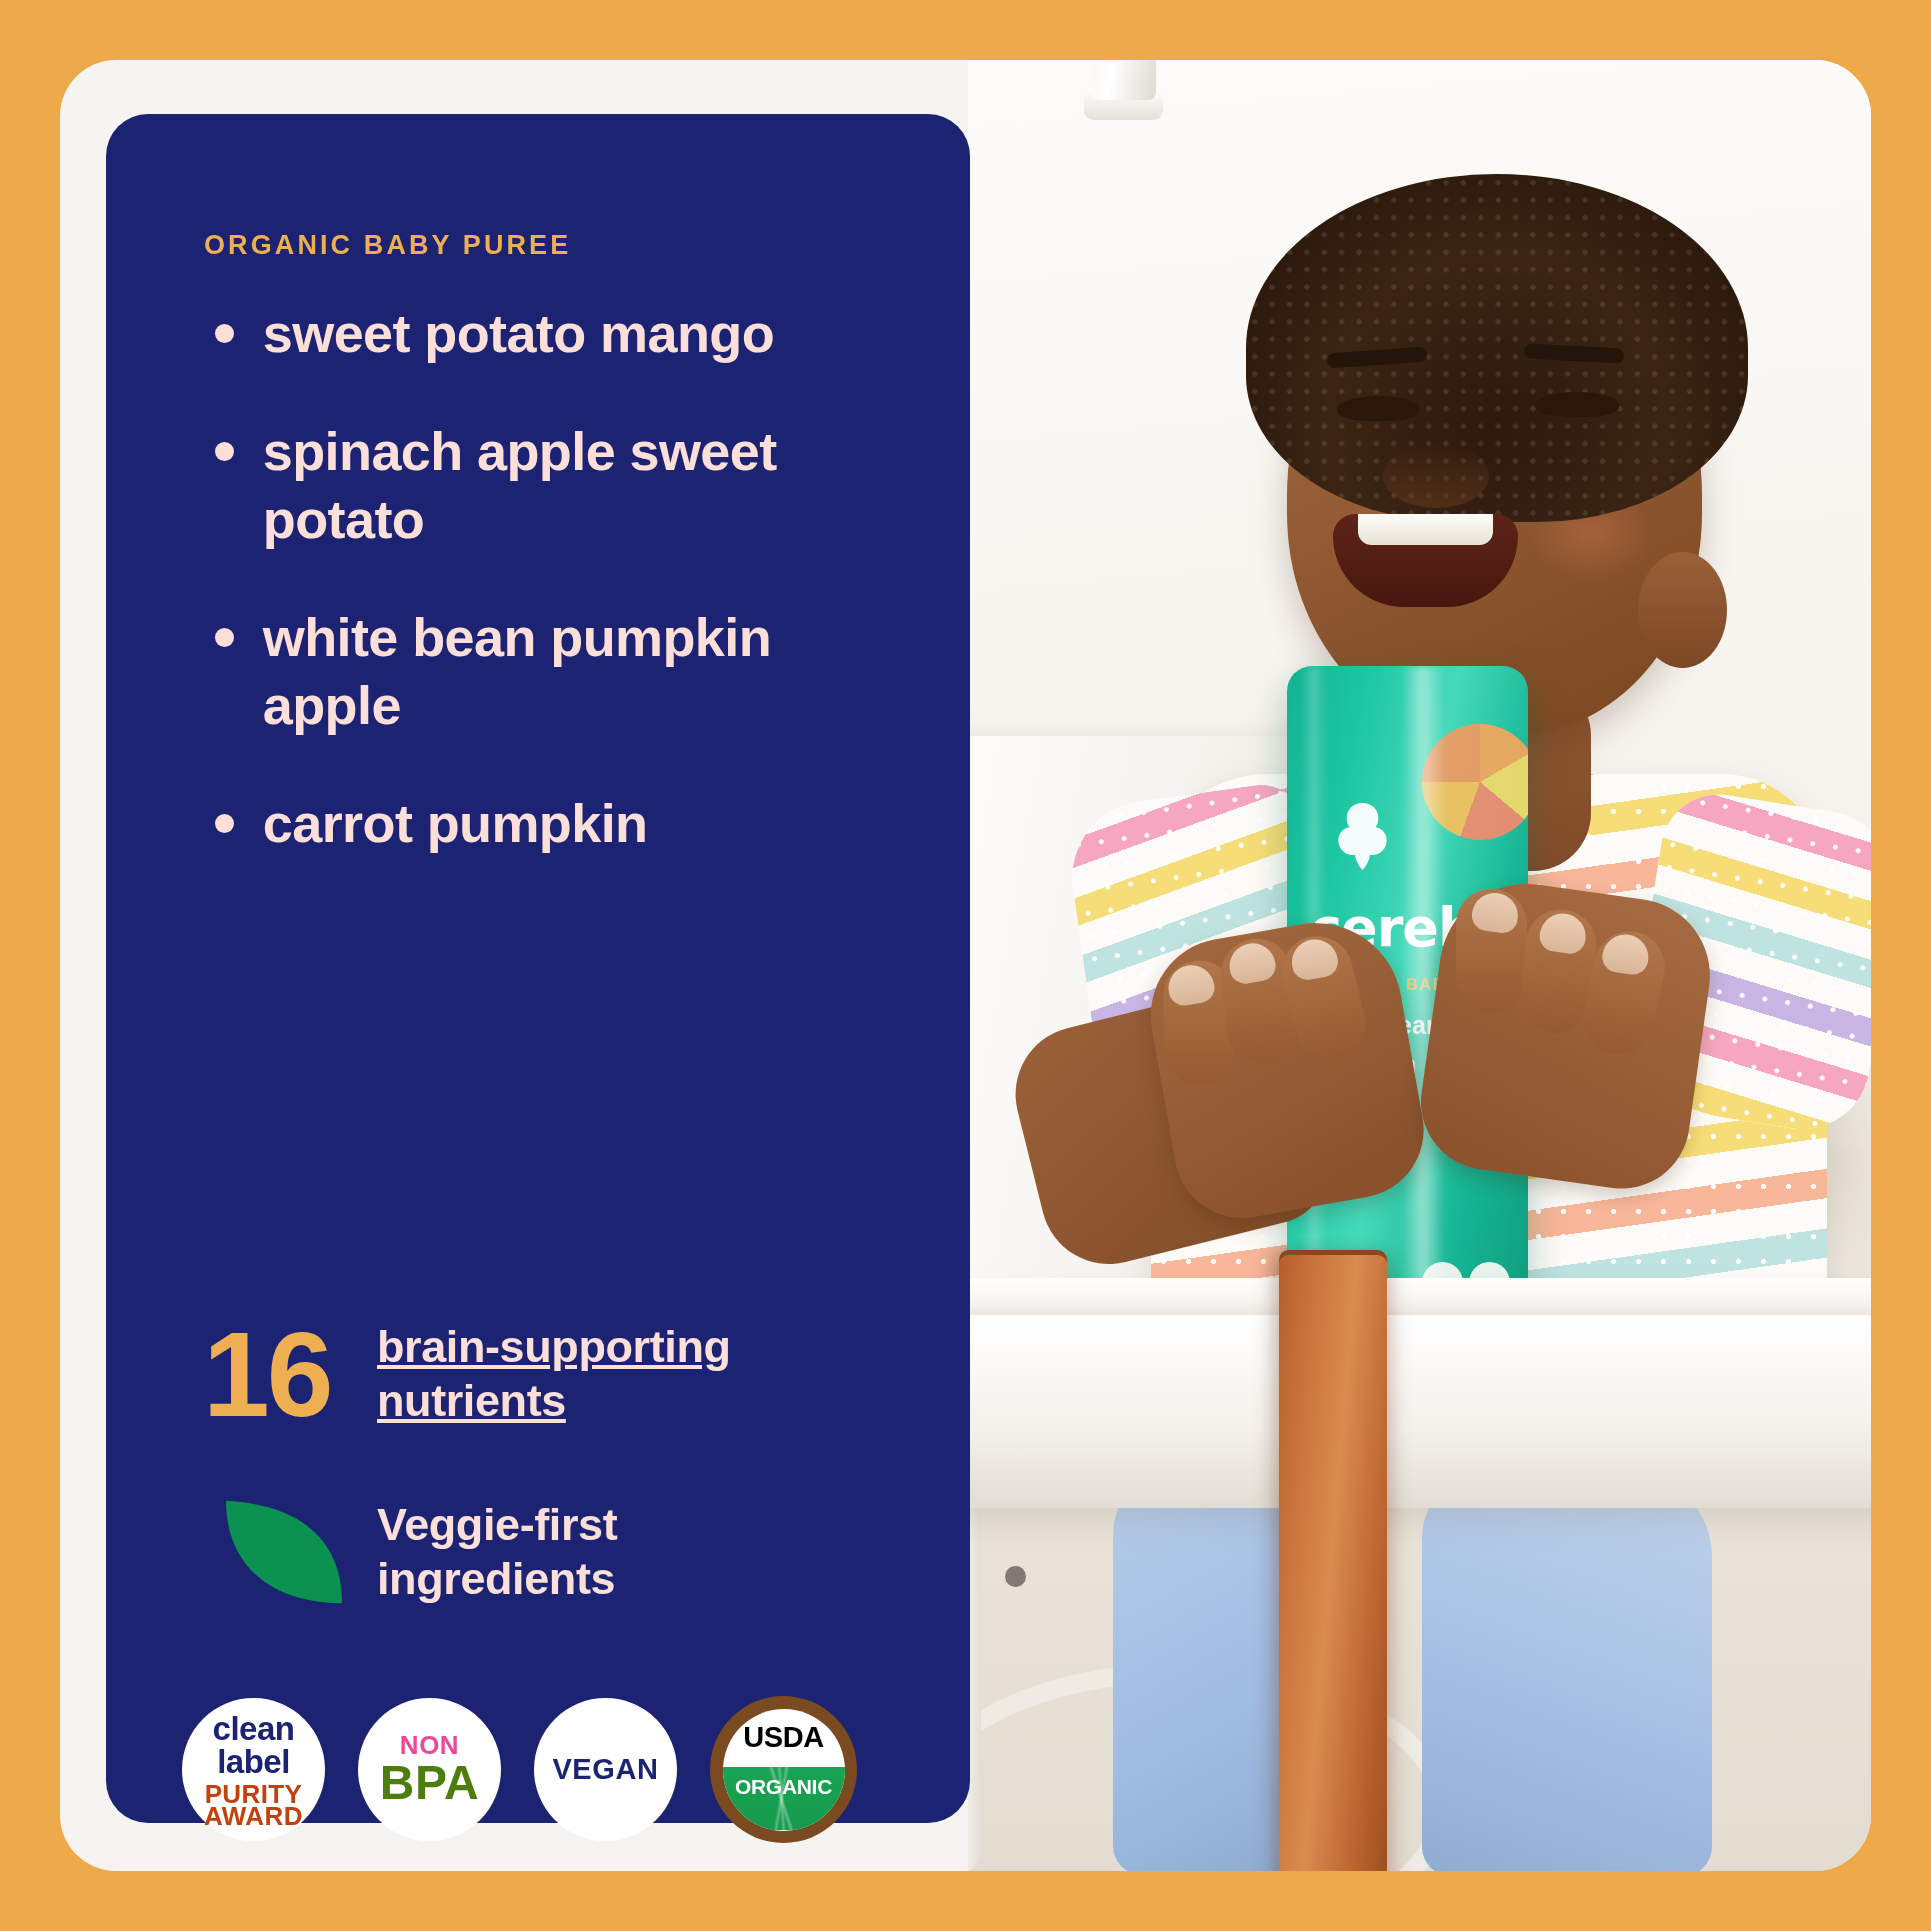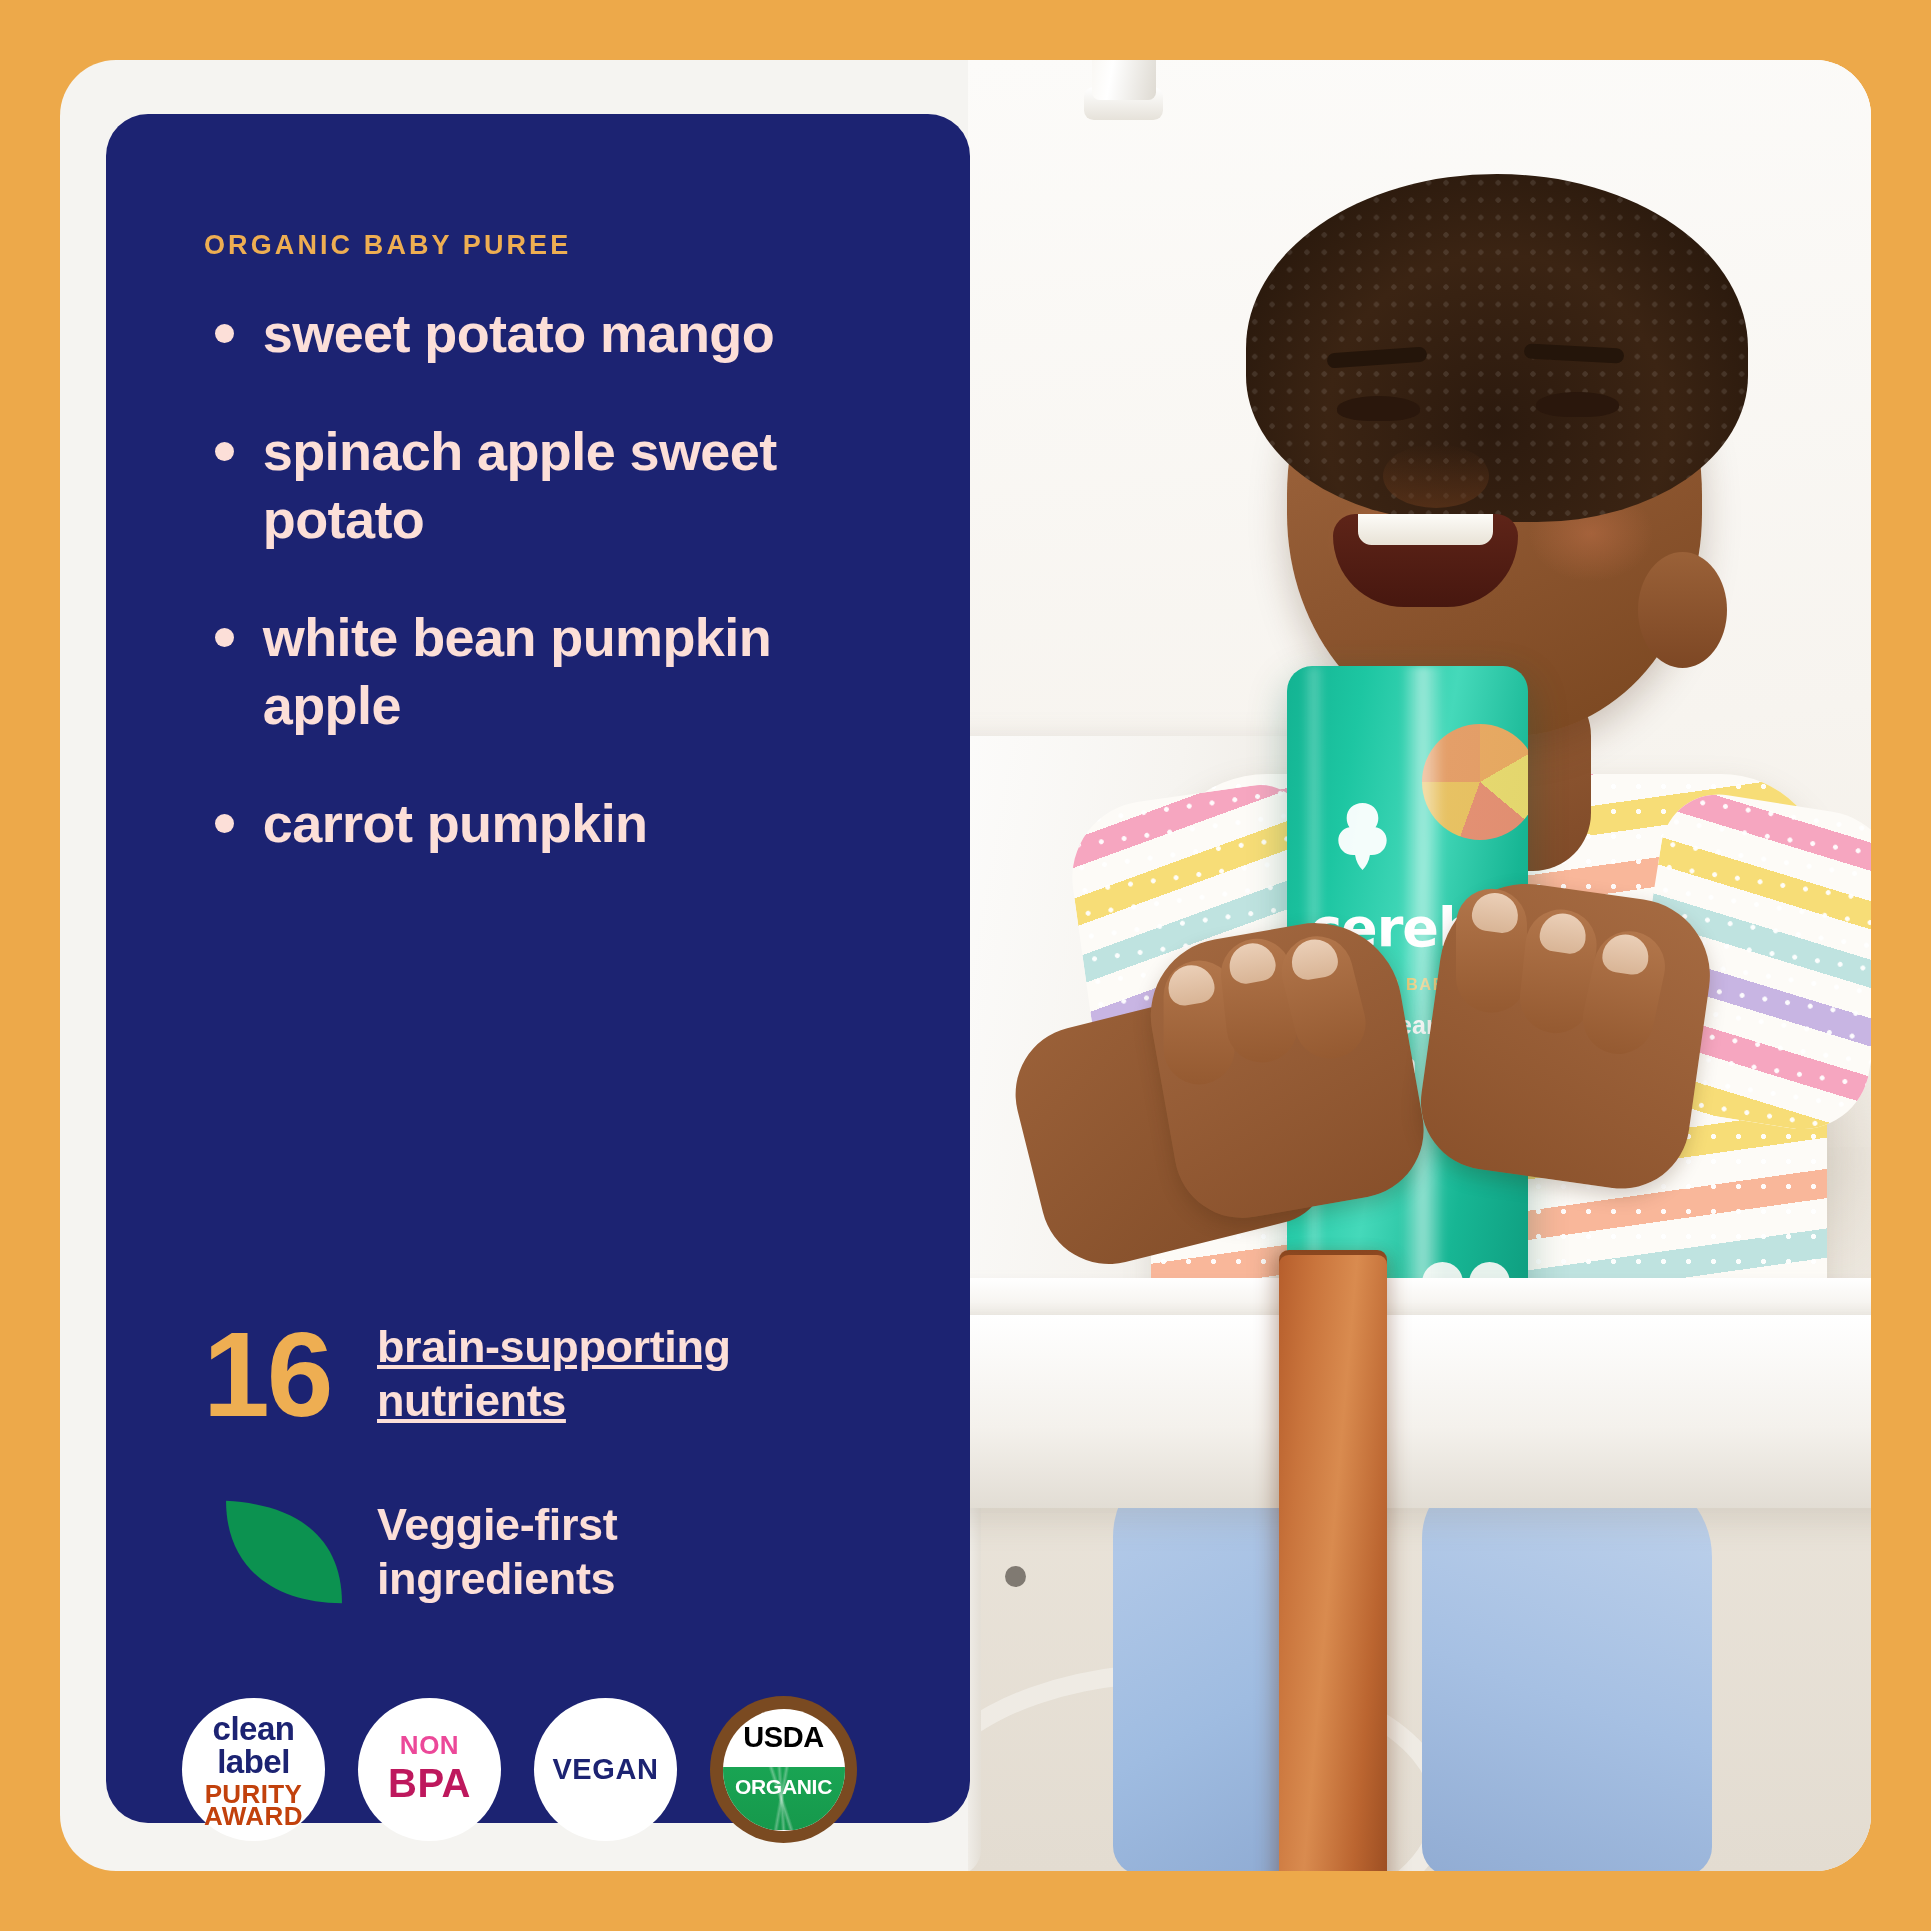--- a/index.html
+++ b/index.html
@@ -384,21 +384,21 @@
   }
   .badge {
     width:143px; height:143px; border-radius:50%;
     background:#ffffff;
     display:flex; flex-direction:column; align-items:center; justify-content:center;
     text-align:center;
   }
   .b-clean-1 { color:#1c2372; font-size:33px; font-weight:700; line-height:33px; letter-spacing:-0.5px; }
   .b-clean-2 { color:#c2410c; font-size:26px; font-weight:700; line-height:21px; letter-spacing:0.4px; margin-top:6.8px; }
   .b-non { color:#ec4899; font-size:26px; font-weight:700; line-height:27px; letter-spacing:0.5px; }
-  .b-bpa { color:#be185d; font-size:40px; font-weight:700; line-height:48px; letter-spacing:0.5px; }
+  .b-bpa { color:#4d7c0f; font-size:48px; font-weight:700; line-height:48px; letter-spacing:0.5px; }
   .b-vegan { color:#1c2372; font-size:29px; font-weight:700; letter-spacing:0.6px; }
 
   .usda {
     width:147px; height:147px; border-radius:50%;
     background:#7a4a21;
     display:flex; align-items:center; justify-content:center;
   }
   .usda-in {
     width:122px; height:122px; border-radius:50%; overflow:hidden;
     background:#ffffff; position:relative;

